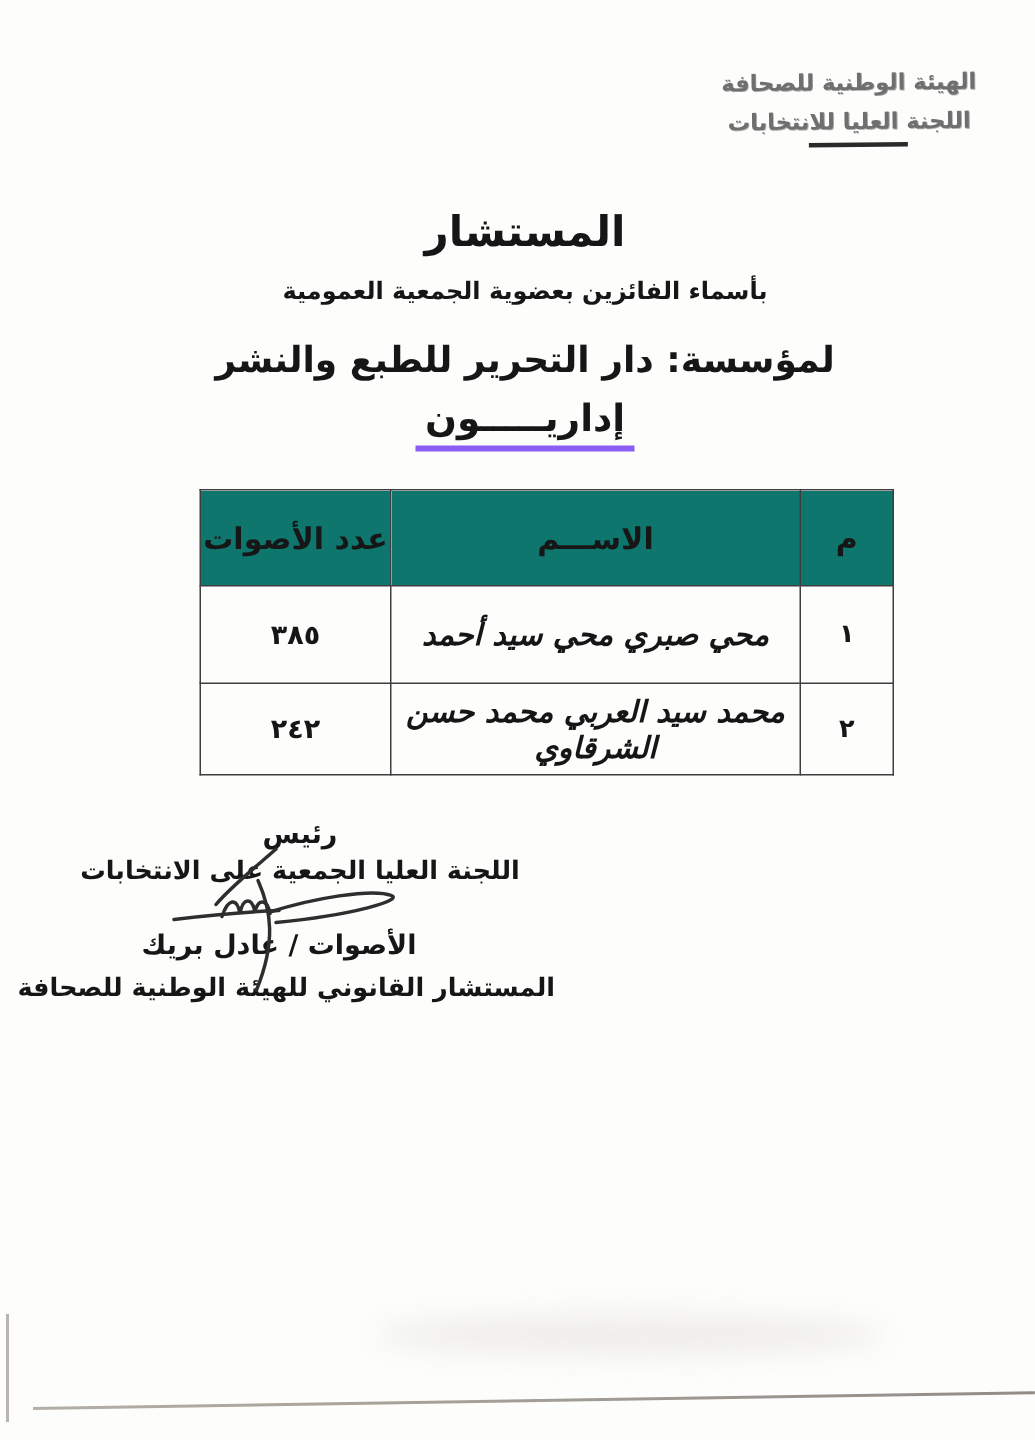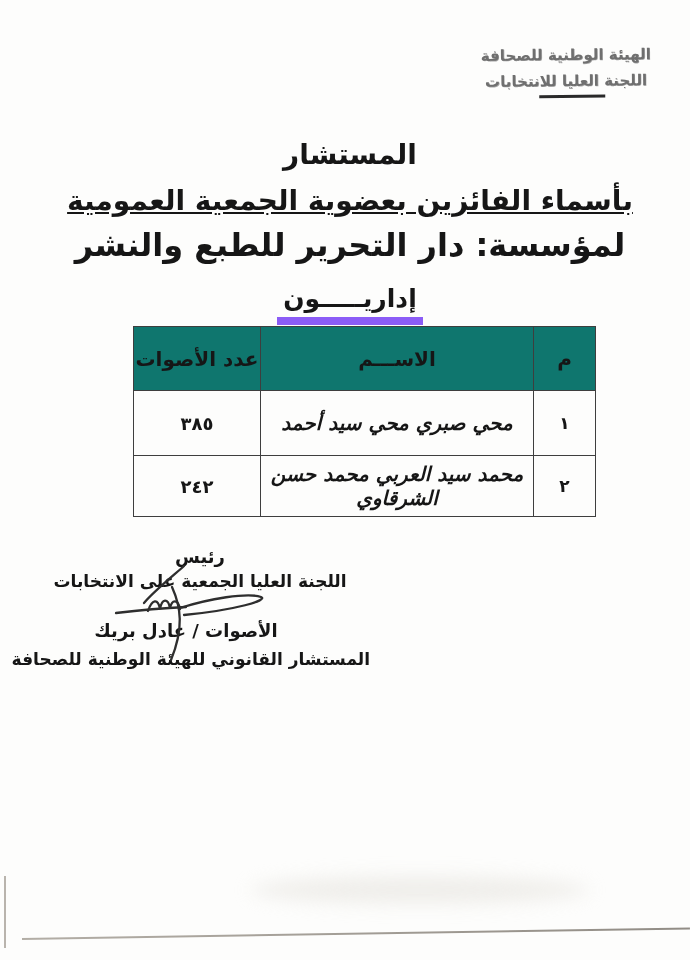--- a/index.html
+++ b/index.html
@@ -28,24 +28,24 @@
   }
   .stamp .s-line + .s-line { margin-top:8px; }
   .stamp-underline {
     width:66px; height:3px; background:#2a2a2a;
     margin:5px auto 0; transform:translateX(6px);
   }
 
   
   .titles { position:absolute; left:10px; width:680px; text-align:center; }
   .t-kashf   { position:absolute; top:138px; left:0; width:100%; font-size:28px; font-weight:bold; letter-spacing:1px; }
-  .t-sub1    { position:absolute; top:184px; left:0; width:100%; font-size:28px; font-weight:bold;text-decoration:underline; }
-  .t-sub2    { position:absolute; top:226px; left:0; width:100%; font-size:32px; font-weight:bold; }
+  .t-sub1    { position:absolute; top:184px; left:0; width:100%; font-size:16px; font-weight:bold; }
+  .t-sub2    { position:absolute; top:226px; left:0; width:100%; font-size:24px; font-weight:bold; }
   .t-cat     { position:absolute; top:264px; left:0; width:100%; font-size:25px; font-weight:bold; }
-  .t-cat span { display:inline-block; border-bottom:8px solid #8b5cf6; padding:0 6px 4px;margin-top:20px; }
+  .t-cat span { display:inline-block; border-bottom:4px solid #8b5cf6; padding:0 6px 4px; }
 
   
   .results {
     position:absolute; top:326px; left:133px;
     width:462px;
     border-collapse:collapse;
     direction:rtl;
     table-layout:fixed;
   }
   .results th, .results td {

